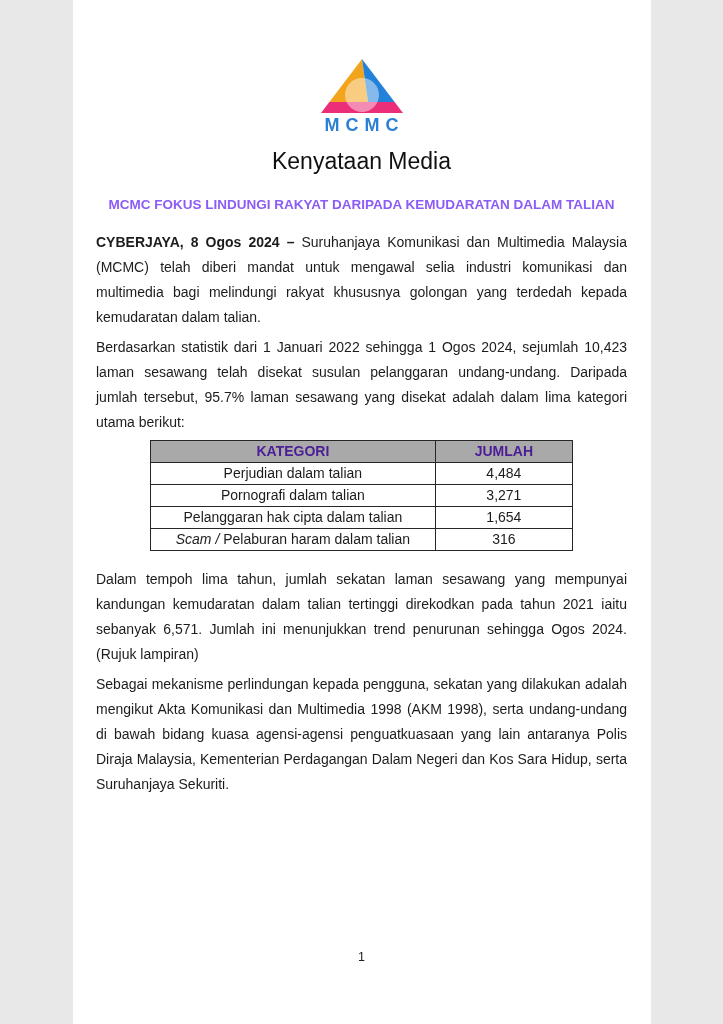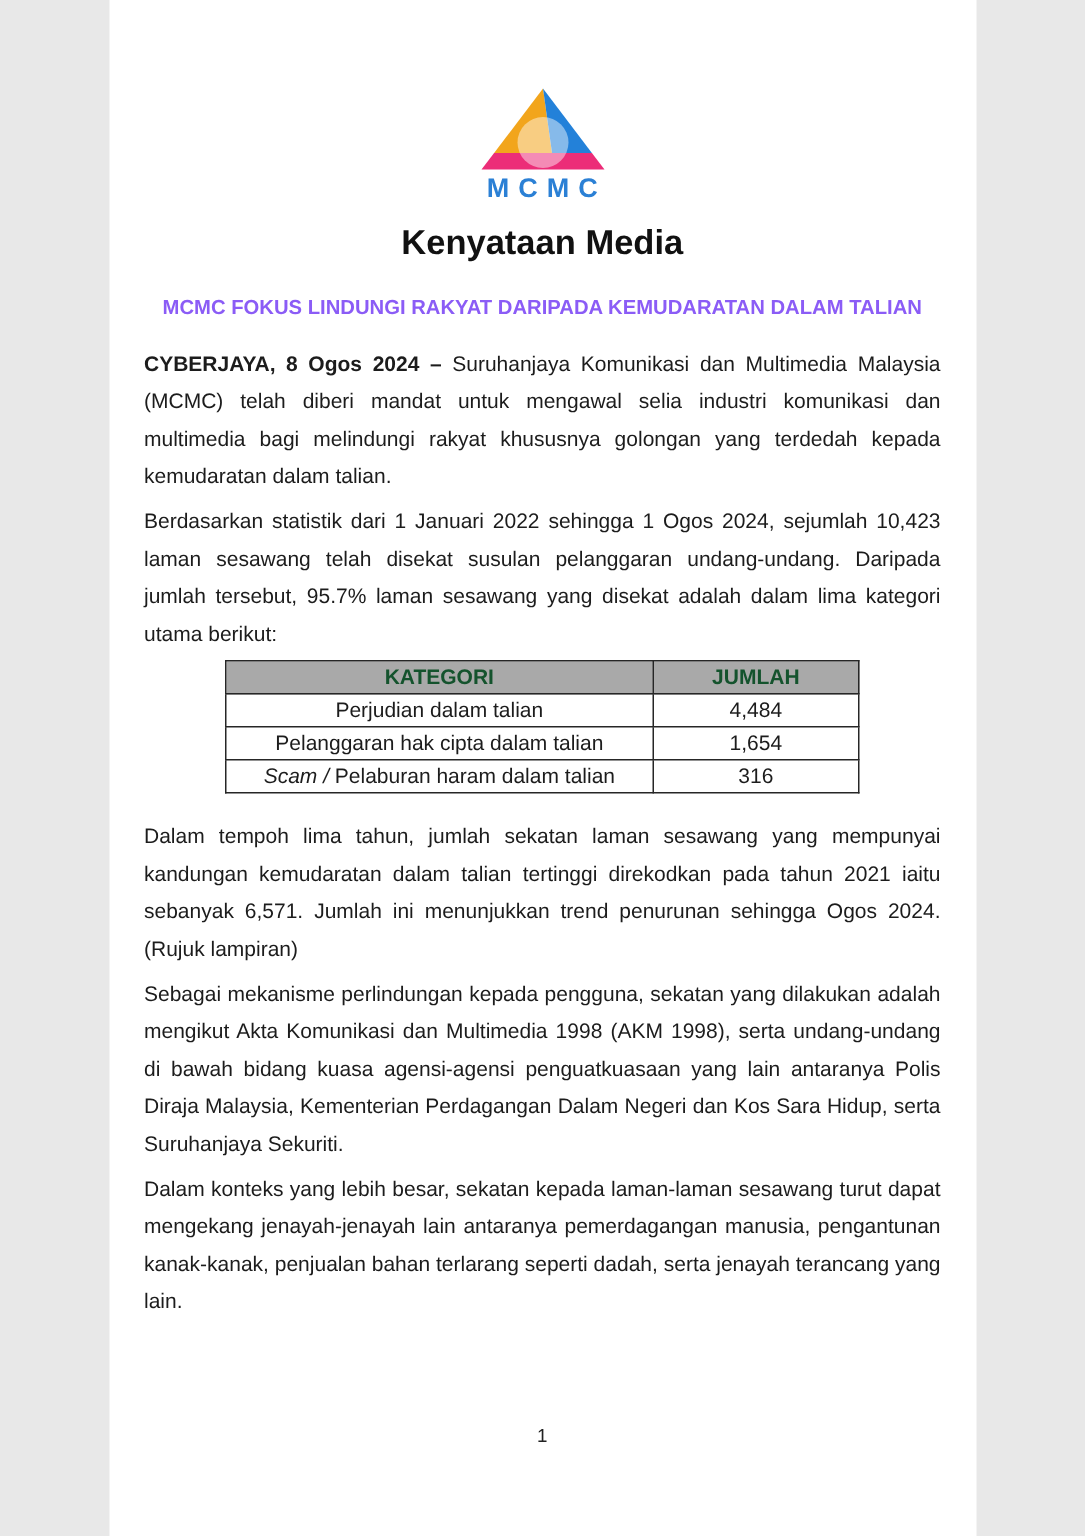--- a/index.html
+++ b/index.html
@@ -12,21 +12,21 @@
   .logo { margin-top:57px; text-align:center; line-height:0; }
   .logo svg { width:86px; height:58px; }
   .wordmark {
     margin-top:3px; line-height:14px;
     font-size:18px; font-weight:bold; letter-spacing:6px;
     color:#2b80d5; text-indent:6px;
   }
   
   .doc-title {
     margin:14px 0 0; text-align:center;
-    font-size:23px; font-weight:bold; line-height:30px; color:#111;
+    font-size:23px; font-weight:normal; line-height:30px; color:#111;
   }
   .headline {
     margin:20px 30px 0; text-align:center;
     font-size:13.5px; font-weight:bold; line-height:17px; color:#8b5cf6;
   }
   
   .content { width:531px; margin:17px auto 16px; }
   .content p {
     margin:0 0 5px; font-size:14px; line-height:25px;
     text-align:justify; text-justify:inter-word;
@@ -34,21 +34,21 @@
   .lead-in { font-weight:bold; }
   
   table.cat-table {
     border-collapse:collapse; margin:3px 0 16px 54px;
     width:423px; table-layout:fixed;
   }
   .cat-table th, .cat-table td {
     border:1.4px solid #262626; text-align:center; padding:0 4px;
     font-size:14px; line-height:21px;
   }
-  .cat-table th { height:21px; font-weight:bold; color:#14532d; }
+  .cat-table th { height:21px; font-weight:bold; color:#4c1d95; }
   .cat-table td { height:21px; }
   .cat-table .col-kategori { width:276px; }
   .cat-table .col-jumlah   { width:133px; }
   .row-scam td { vertical-align:top; }
   
   .page-number {
     position:absolute; left:0; bottom:60px; width:100%;
     text-align:center; font-size:12.5px; color:#222;
   }
 </style>
@@ -87,33 +87,36 @@
           <th bgcolor="#a9a9a9">KATEGORI</th>
           <th bgcolor="#a9a9a9">JUMLAH</th>
         </tr>
       </thead>
       <tbody>
         <tr>
           <td>Perjudian dalam talian</td>
           <td>4,484</td>
         </tr>
         <tr>
+          <td>Pornografi dalam talian</td>
+          <td>3,271</td>
+        </tr>
+        <tr>
           <td>Pelanggaran hak cipta dalam talian</td>
           <td>1,654</td>
         </tr>
         <tr class="row-scam">
           <td><i>Scam /</i><span> Pelaburan haram dalam talian</span></td>
           <td>316</td>
         </tr>
       </tbody>
     </table>
 
     <p>Dalam tempoh lima tahun, jumlah sekatan laman sesawang yang mempunyai kandungan kemudaratan dalam talian tertinggi direkodkan pada tahun 2021 iaitu sebanyak 6,571. Jumlah ini menunjukkan trend penurunan sehingga Ogos 2024. (Rujuk lampiran)</p>
 
     <p>Sebagai mekanisme perlindungan kepada pengguna, sekatan yang dilakukan adalah mengikut Akta Komunikasi dan Multimedia 1998 (AKM 1998), serta undang-undang di bawah bidang kuasa agensi-agensi penguatkuasaan yang lain antaranya Polis Diraja Malaysia, Kementerian Perdagangan Dalam Negeri dan Kos Sara Hidup, serta Suruhanjaya Sekuriti.</p>
 
-    <p>Dalam konteks yang lebih besar, sekatan kepada laman-laman sesawang turut dapat mengekang jenayah-jenayah lain antaranya pemerdagangan manusia, pengantunan kanak-kanak, penjualan bahan terlarang seperti dadah, serta jenayah terancang yang lain.</p>
 
   </div>
 
   <div class="page-number">1</div>
 
 </div>
 
 </body></html>

